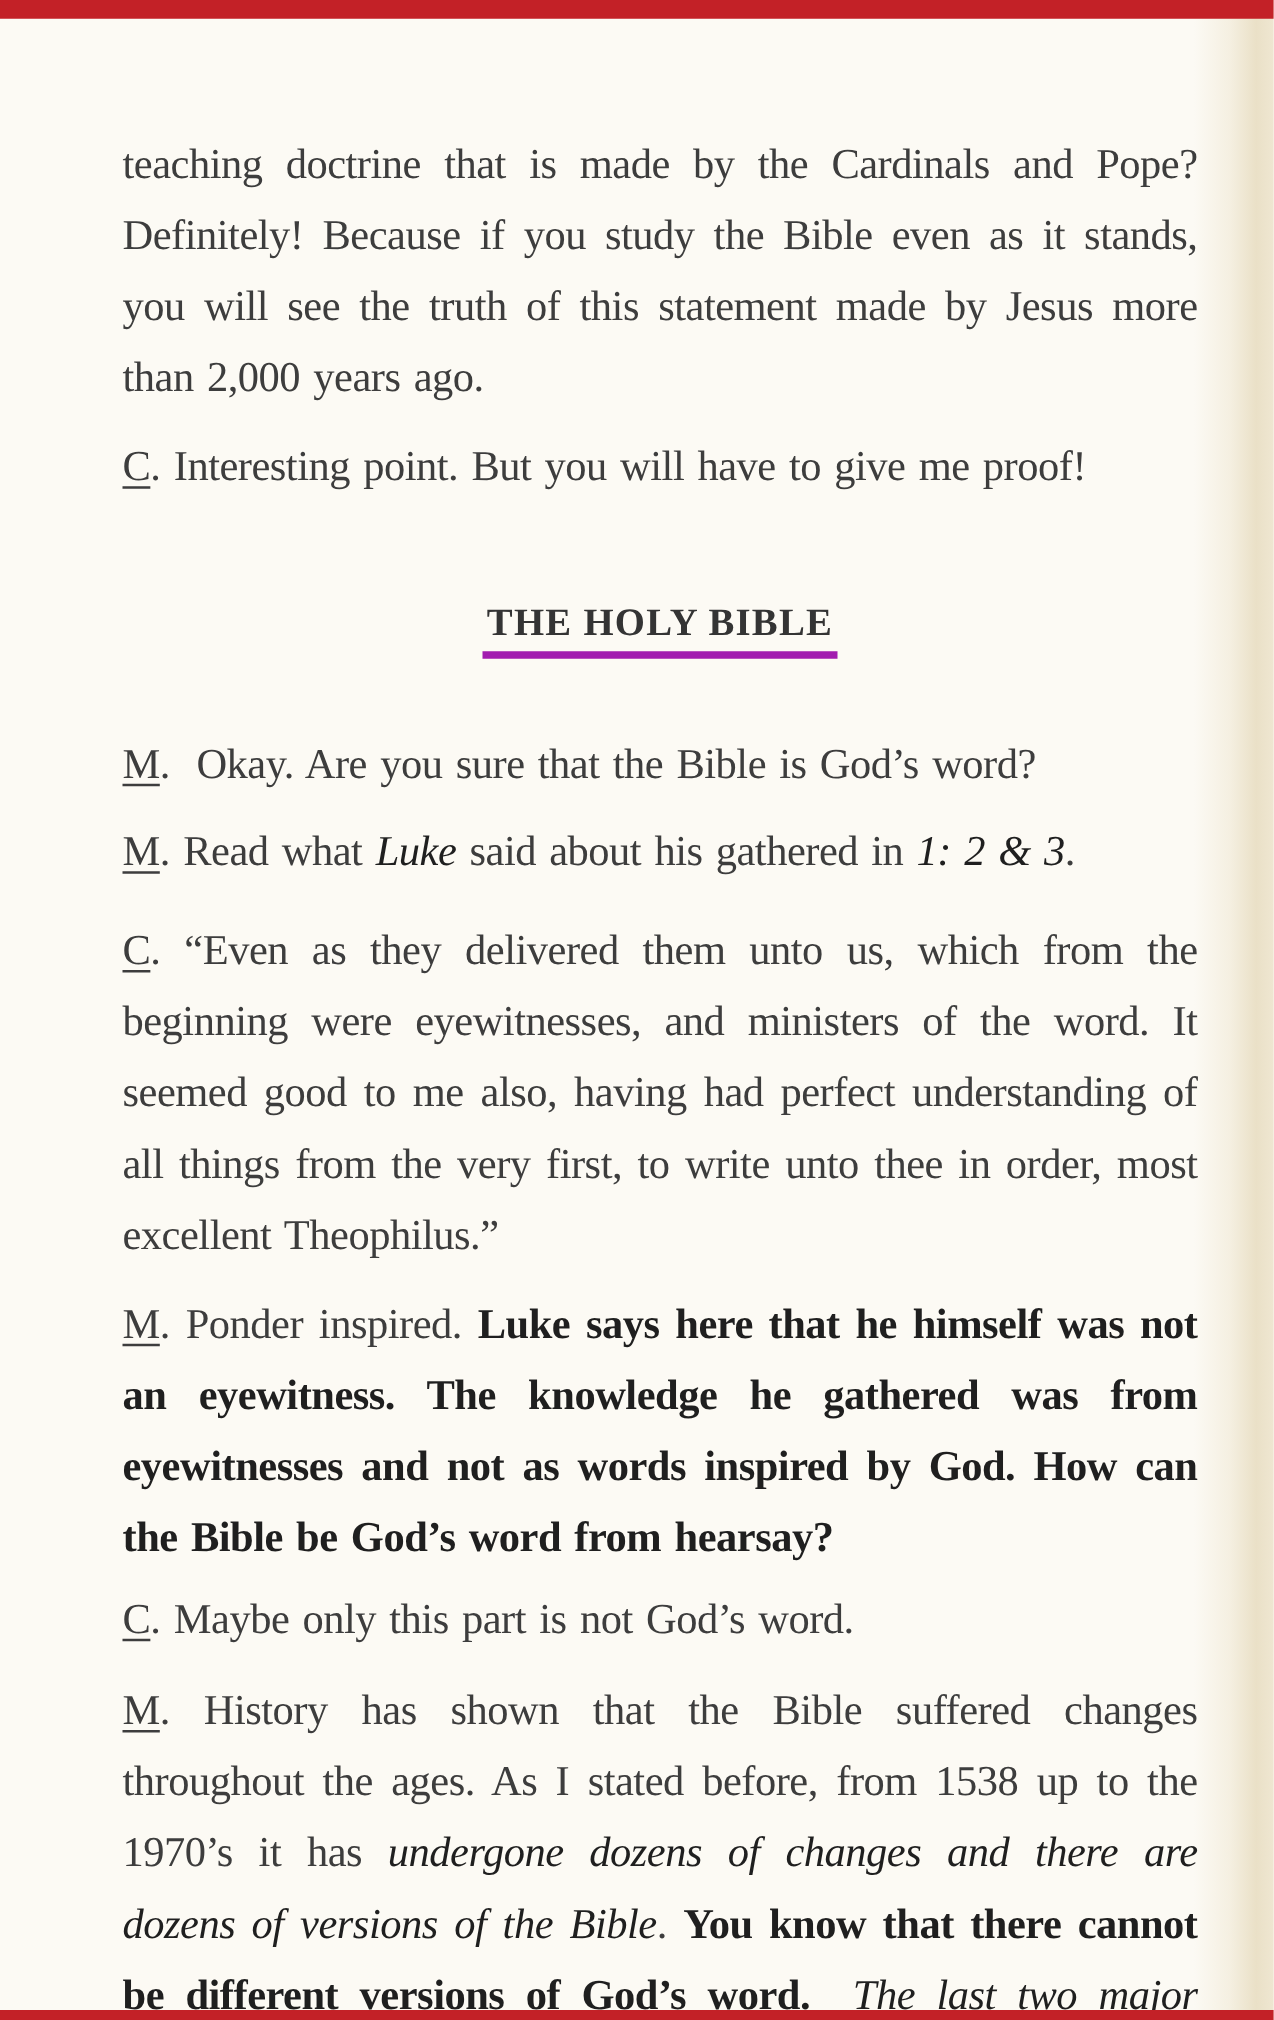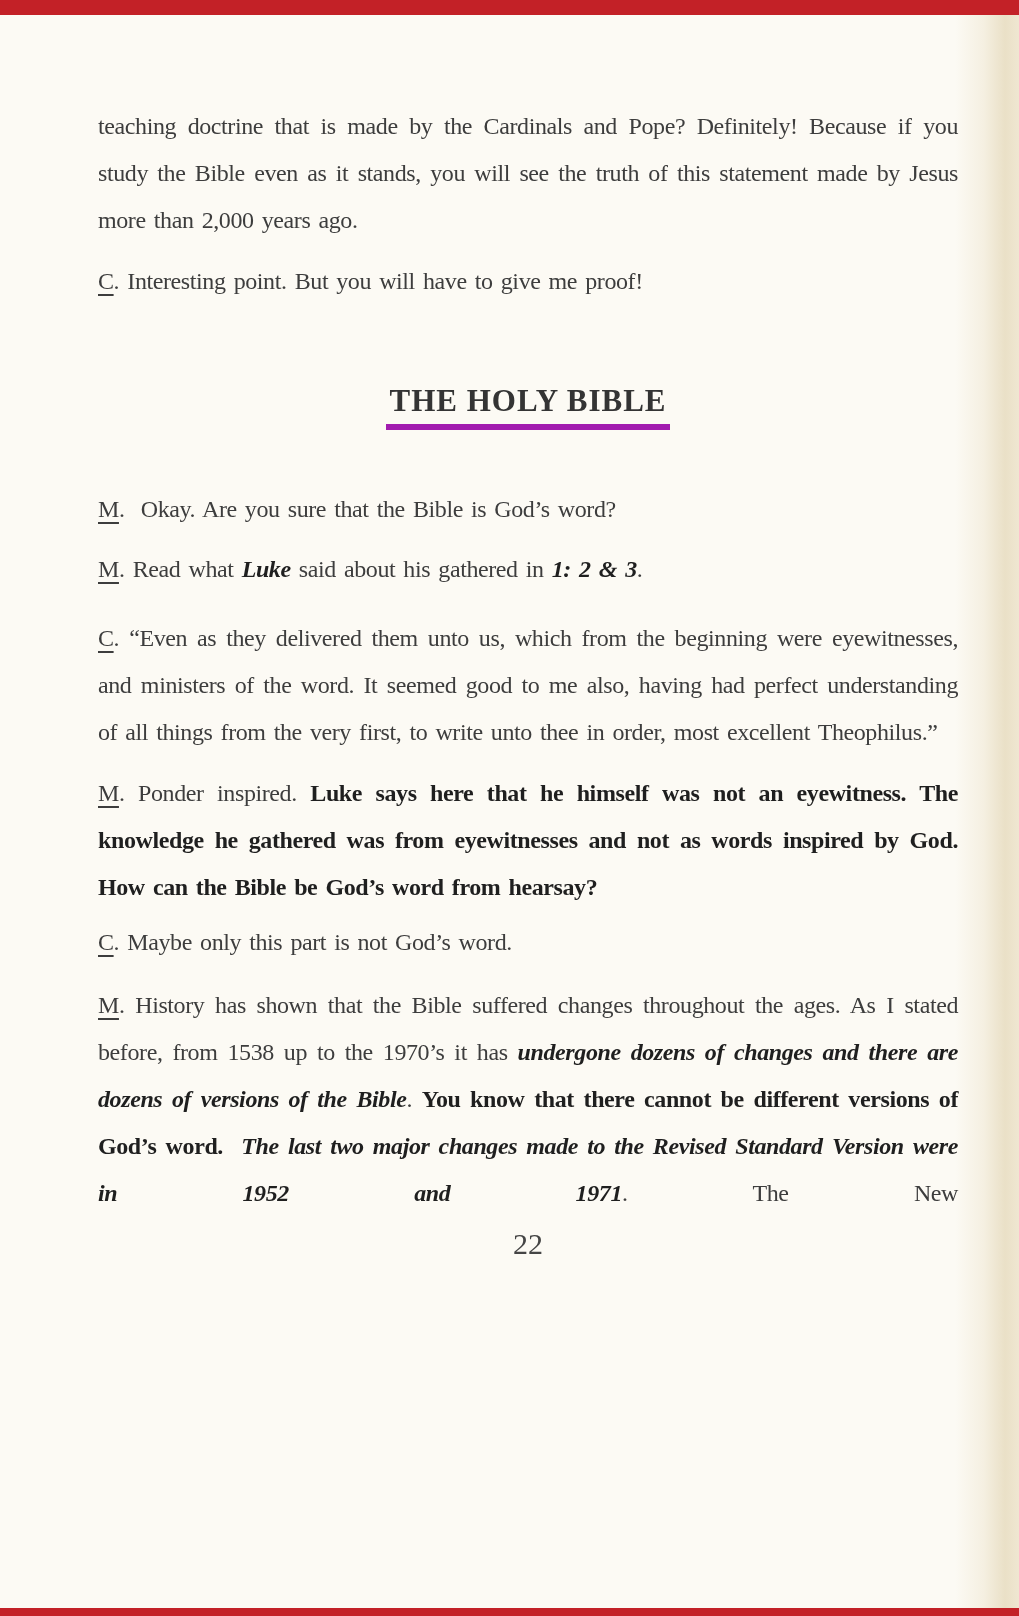--- a/index.html
+++ b/index.html
@@ -22,29 +22,29 @@
     position:absolute;top:0;right:0;bottom:0;width:64px;z-index:1;pointer-events:none;
     background:linear-gradient(90deg,
       rgba(226,212,176,0) 0%,
       rgba(226,212,176,0.28) 45%,
       rgba(219,203,162,0.55) 78%,
       rgba(236,226,201,0.8) 100%);
   }
   .content{position:absolute;top:15px;left:98px;width:860px;z-index:2;}
   .para{
     margin:0;
-    font-size:24px;line-height:47px;
+    font-size:34px;line-height:57px;
     letter-spacing:-0.4px;word-spacing:2.5px;
     text-align:justify;
   }
   .para.single{text-align:left;}
   .para.jlast{text-align-last:justify;}
   .s-n{}
   .s-b{font-weight:bold;color:var(--bold);}
-  .s-bi{font-weight:bold;font-style:italic;color:var(--bold);}
+  .s-bi{font-weight:normal;font-style:italic;color:var(--bold);}
   .s-u{text-decoration:underline;text-decoration-thickness:2px;text-underline-offset:5px;}
   .heading-row{margin:78px 0 56px 0;text-align:center;}
   .heading{
     display:inline-block;
     font-weight:bold;font-size:31px;letter-spacing:1px;color:#343434;
     border-bottom:6px solid #a21caf;padding:0 3px 5px 3px;
   }
   .page-number{margin-top:10px;text-align:center;font-size:30px;color:#454545;}
 </style>
 </head>

